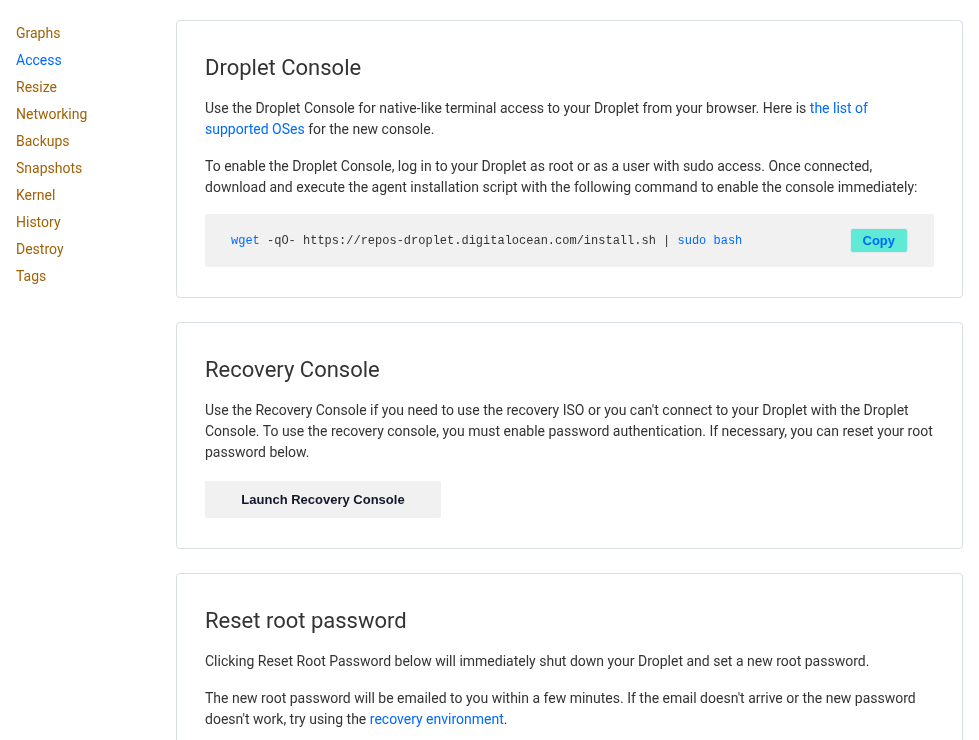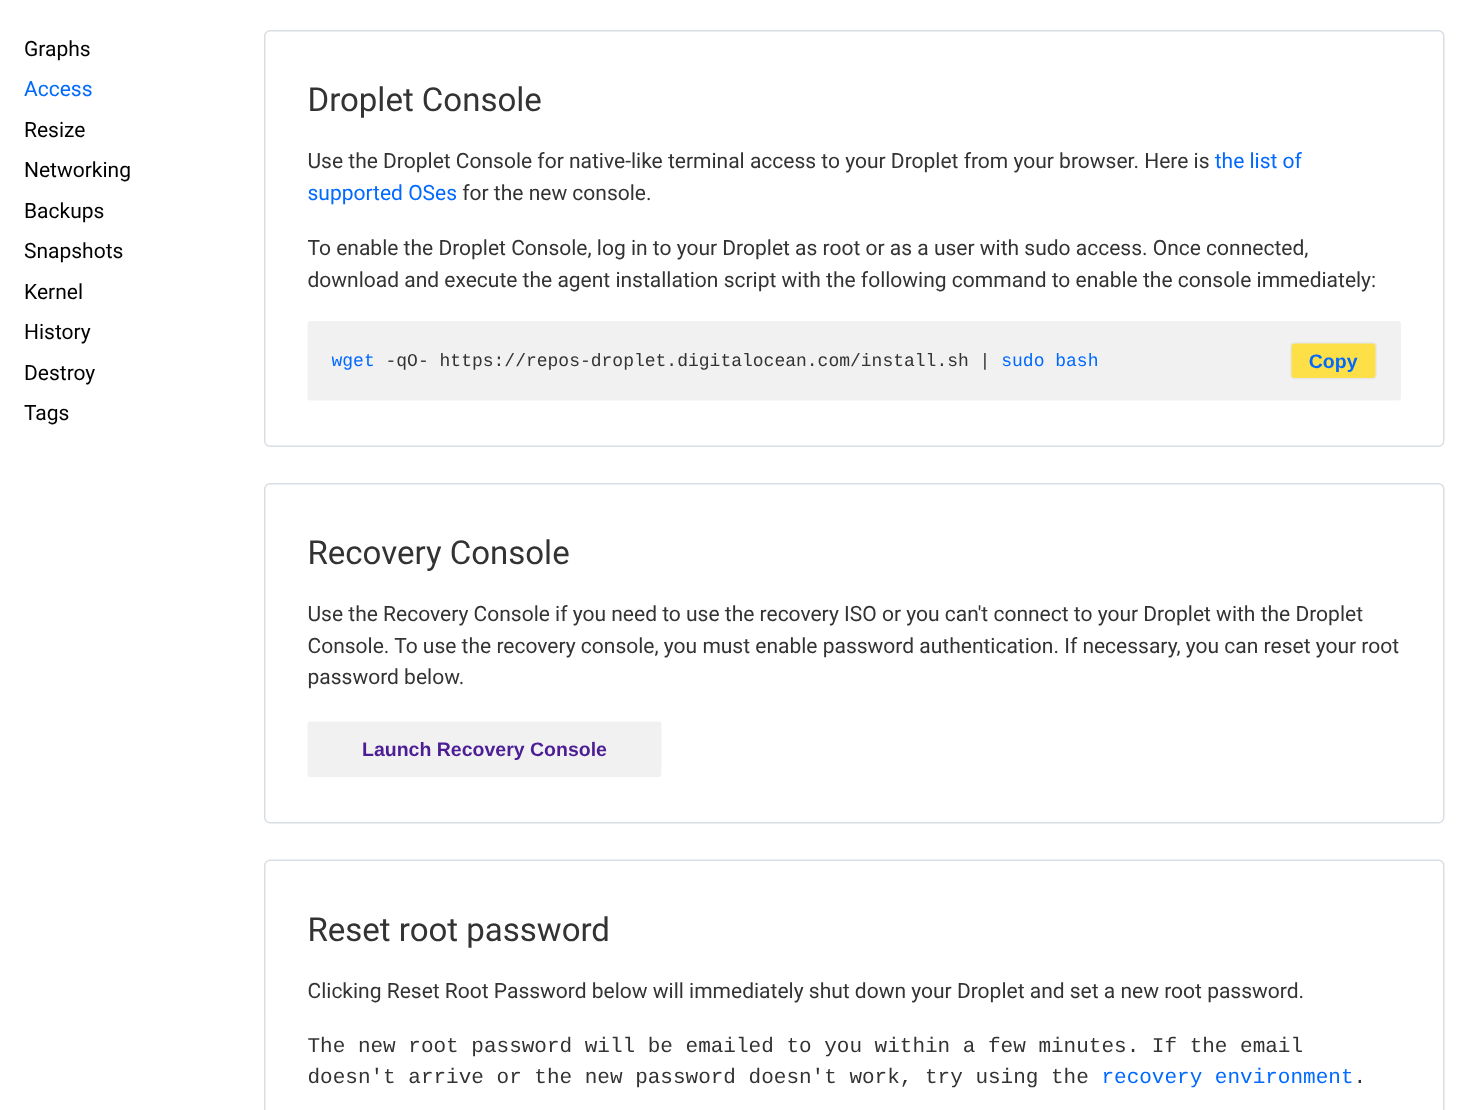--- a/index.html
+++ b/index.html
@@ -15,21 +15,21 @@
       padding: 20px 16px;
       gap: 20px;
     }
     .sidebar {
       width: 140px;
       flex-shrink: 0;
     }
     .sidebar-item {
       display: block;
       padding: 3px 0;
-      color: #000000;
+      color: #a16207;
       font-size: 14px;
       cursor: pointer;
       text-decoration: none;
     }
     .sidebar-item.active {
       color: #0069ff;
     }
     .main {
       flex: 1;
       display: flex;
@@ -47,61 +47,60 @@
       color: #333;
       margin-bottom: 14px;
     }
     .card p {
       font-size: 14px;
       color: #333;
       margin-bottom: 16px;
     }
     .card p:last-child {
       margin-bottom: 0;
-      font-family: Liberation Mono, monospace;
     }
     .link {
       color: #0069ff;
       text-decoration: none;
       cursor: pointer;
     }
     .code-block {
       background: #f1f1f1;
-      padding: 14px 16px;
+      padding: 14px 26px;
       border-radius: 2px;
       font-family: Menlo, Monaco, Consolas, "Courier New", monospace;
       font-size: 12px;
       display: flex;
       align-items: center;
       justify-content: space-between;
       gap: 28px;
       margin-top: 4px;
     }
     .code-text {
       white-space: nowrap;
       overflow-x: auto;
     }
     .code-keyword {
       color: #0069ff;
     }
     .copy-btn {
-      background: #fde047;
+      background: #5eead4;
       border: 1px solid #e5e8eb;
       color: #0069ff;
       font-size: 13px;
       font-weight: 600;
       padding: 4px 12px;
       border-radius: 3px;
       cursor: pointer;
       flex-shrink: 0;
     }
     .btn-gray {
       background: #f1f1f1;
       border: none;
-      color: #4c1d95;
+      color: #0f172a;
       font-size: 13px;
       font-weight: 700;
       padding: 11px 28px;
       border-radius: 2px;
       cursor: pointer;
       margin-top: 2px;
       min-width: 236px;
     }
   </style>
 </head>

